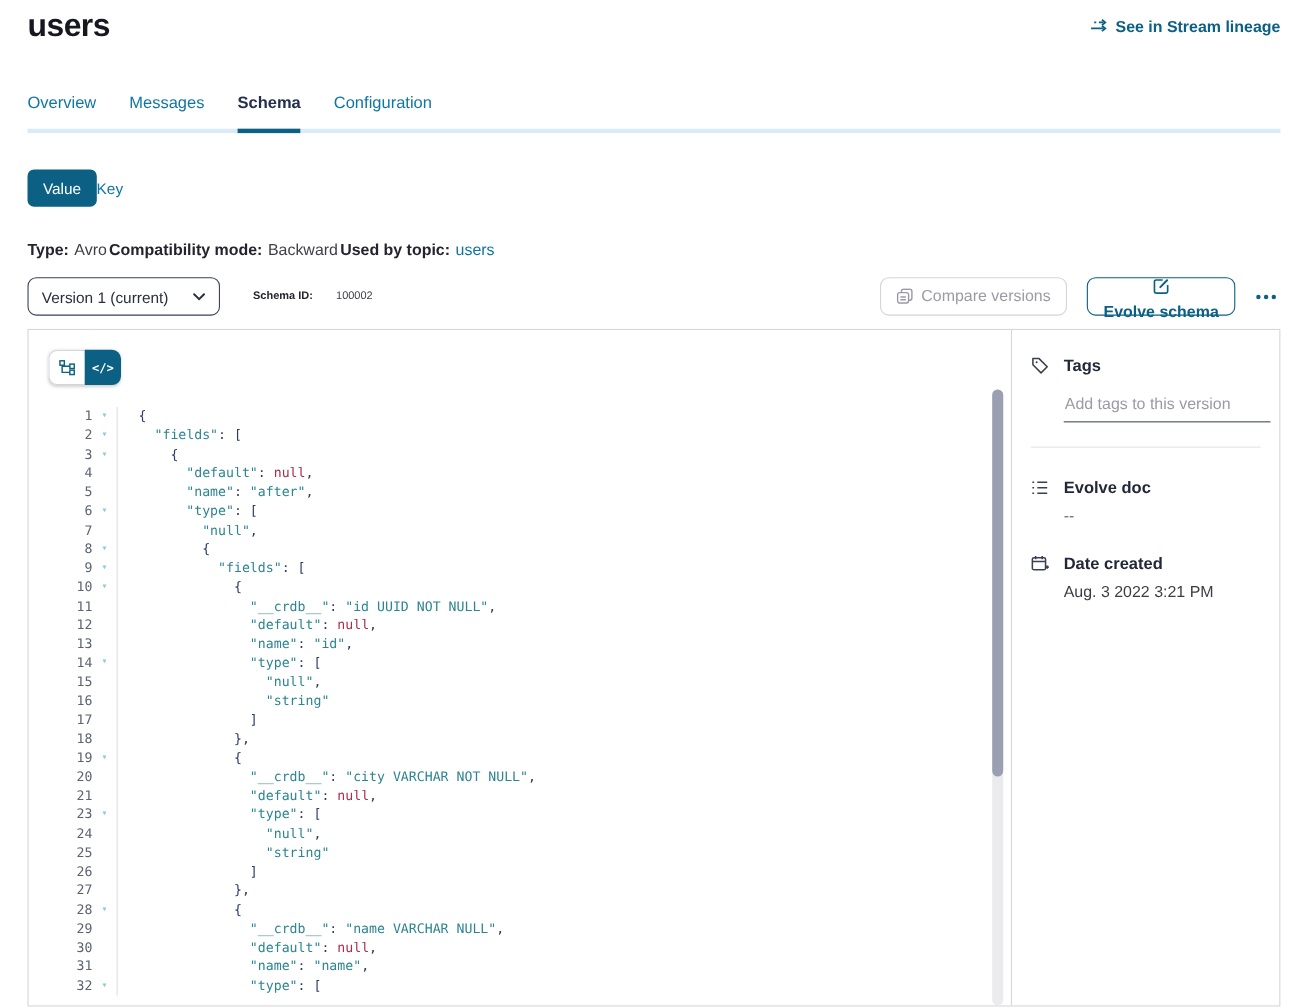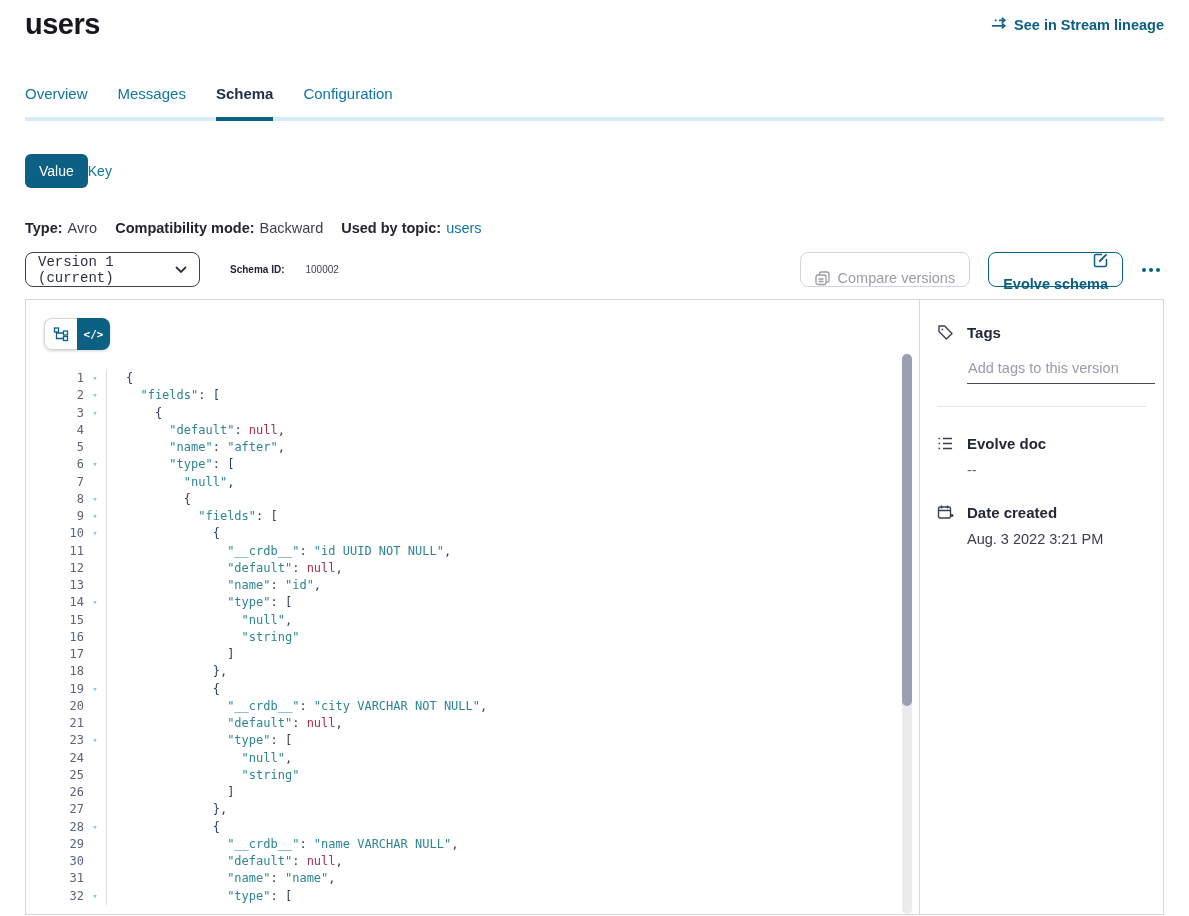--- a/index.html
+++ b/index.html
@@ -20,34 +20,34 @@
   .tab.active::after { content:""; position:absolute; left:0; right:0; bottom:-4px; height:4px;
     background:var(--accent); }
 
   
   .vk-row { margin-top:33px; display:flex; align-items:center; }
   .value-btn { background:var(--accent); color:#fff; border:none; border-radius:6px;
     padding:9px 14px; font-size:14px; font-family:inherit; cursor:pointer; }
   .key-link { color:var(--link); font-size:14px; cursor:pointer; }
 
   
-  .meta-row { margin-top:32px; display:flex; gap:18px; font-size:14.5px; }
+  .meta-row { margin-top:32px; display:flex; gap:2px; font-size:14.5px; }
   .meta-item { display:flex; gap:5px; }
   .meta-label { font-weight:700; color:#24242e; }
   .meta-value { color:#3f3f49; }
   .meta-value.link { color:var(--link); cursor:pointer; }
 
   
   .version-row { margin-top:16px; display:flex; align-items:center; }
   .select { width:175px; height:35px; border:1.5px solid #3a4159; border-radius:8px;
     padding:0 12px; display:flex; align-items:center; justify-content:space-between;
-    font-size:14px; color:#2b2f3e; cursor:pointer; background:#fff;font-family:Liberation Mono, monospace; }
+    font-size:14px; color:#2b2f3e; cursor:pointer; background:#fff; }
   .schema-id { margin-left:30px; display:flex; gap:21px; font-size:10px; }
   .vspacer { flex:1; }
-  .btn { height:35px; border-radius:8px; background:#fff; display:flex; align-items:flex-end;
+  .btn { height:35px; border-radius:8px; background:#fff; display:flex; align-items:center;
     gap:8px; padding:0 14px; font-size:14.5px; font-family:inherit; cursor:pointer; }
   .compare-btn { border:1px solid #d4d4da; color:#9b9ba6; }
   .evolve-btn { margin-left:18px; border:1px solid var(--accent); color:var(--accent); font-weight:700;flex-direction:column; }
   .more-dots { margin-left:15px; display:flex; gap:3px; cursor:pointer; padding:4px; }
   .more-dots i { width:4px; height:4px; border-radius:50%; background:var(--accent); }
 
   
   .panel { margin-top:12px; height:616px; border:1px solid var(--panel-border); display:flex; }
   .editor { flex:1; position:relative; padding:18px 0 0 18px; overflow:hidden; }
   .view-toggle { display:flex; width:max-content; border-radius:8px;

